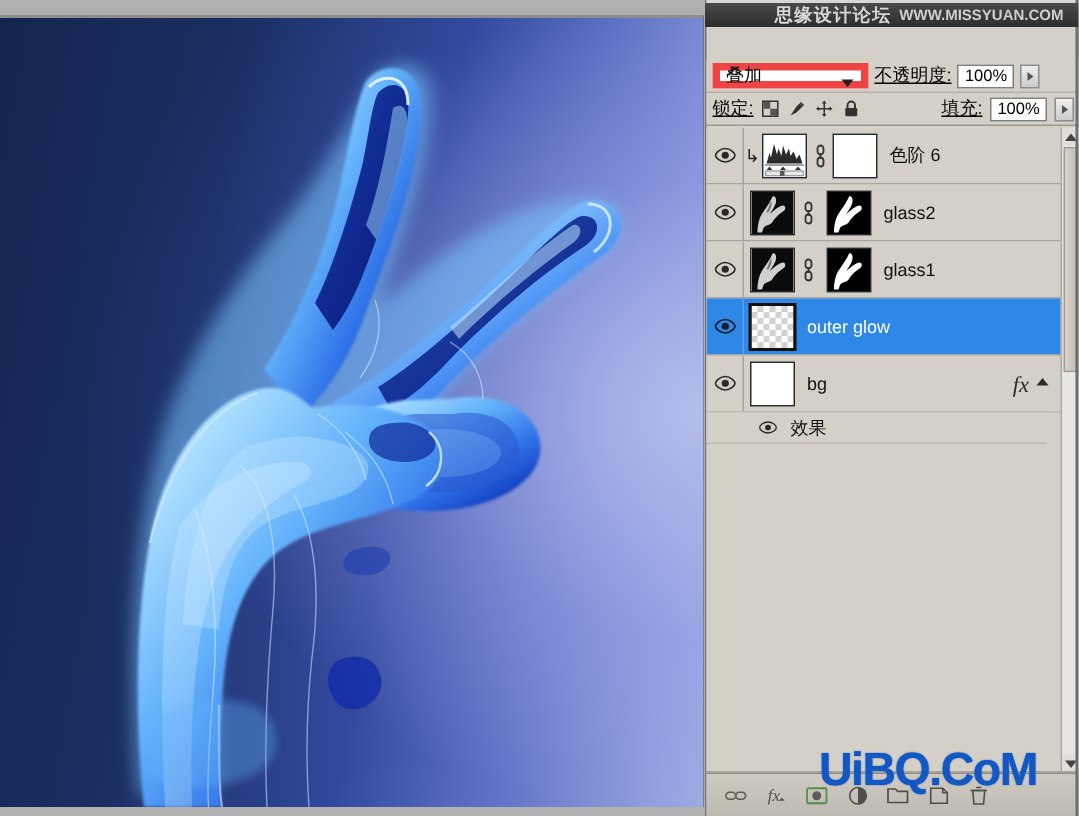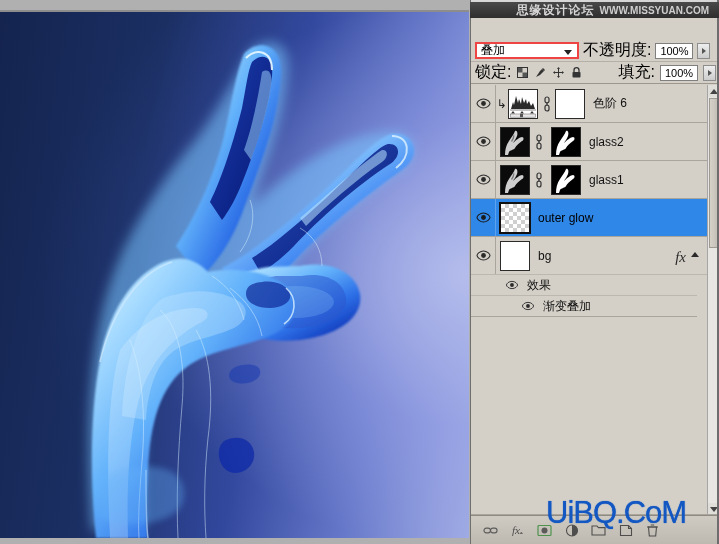--- a/index.html
+++ b/index.html
@@ -38,21 +38,21 @@
     position: absolute; left: 470px; top: 2px; width: 249px; height: 16px;
     display: flex; align-items: center; justify-content: flex-end;
     padding-right: 10px; gap: 5px;
     background: linear-gradient(180deg, #4a4a4a 0%, #3a3a3a 55%, #2e2e2e 100%);
     color: #c9c9c9; overflow: hidden;
   }
   #wm-top .cn { font-size: 12px; font-weight: bold; letter-spacing: 1px; color: #d6d6d6; }
   #wm-top .en { font-size: 10px; font-weight: bold; letter-spacing: 0px; color: #cfcfcf; }
   #wm-bottom {
     position: absolute; left: 546px; top: 495px;
-    font-size: 31px; font-weight: normal; letter-spacing: -1px;
+    font-size: 31px; font-weight: bold; letter-spacing: -1px;
     color: #1257c2; text-shadow: 0 0 1px #1257c2;
     pointer-events: none; z-index: 40;
   }
 
   
   #panel {
     position: absolute; left: 470px; top: 0; width: 249px; height: 544px;
     background: #d4d0c8;
     font-size: 11px; color: #000;
     border-left: 1px solid #6f6f6f;
@@ -106,30 +106,30 @@
   }
 
   
   #blend-row {
     position: absolute; left: 0; top: 40px; width: 249px; height: 22px;
     display: flex; align-items: center; padding: 0 4px; gap: 4px;
     background: #d4d0c8; border-bottom: 1px solid #b4b0a8;
   }
   .combo {
     position: relative; width: 104px; height: 17px;
-    background: #fff; border: 2px solid #ef4444;
+    background: #fff; border: 5px solid #ef4444;
     display: flex; align-items: center; padding-left: 4px;
     font-size: 12px; cursor: pointer;
   }
   .combo .arrow {
     position: absolute; right: 5px; top: 6px;
     width: 0; height: 0; border-left: 4px solid transparent; border-right: 4px solid transparent;
     border-top: 5px solid #222;
   }
-  .fieldlabel { font-size: 16px; white-space: nowrap; }
+  .fieldlabel { font-size: 12px; white-space: nowrap; text-decoration: underline; }
   .numfield {
     width: 38px; height: 16px; background: #fff; border: 1px solid #7f7f7f;
     font-size: 11px; display: flex; align-items: center; justify-content: center;
   }
   .spin {
     width: 13px; height: 16px; border: 1px solid #8d8d8d;
     background: linear-gradient(180deg,#eee,#ccc);
     display: flex; align-items: center; justify-content: center; cursor: pointer;
   }
   .spin .tri {
@@ -150,21 +150,21 @@
     position: absolute; left: 0; top: 85px; width: 249px; height: 430px;
     background: #d4d0c8; overflow: hidden;
   }
   .layer-row {
     position: relative; width: 237px; height: 38px;
     display: flex; align-items: center;
     border-bottom: 1px solid #a9a59d;
     background: #d4d0c8;
   }
   .layer-row.selected { background: #2f87e8; }
-  .layer-row.selected .layer-name { color: #000000; }
+  .layer-row.selected .layer-name { color: #ffffff; }
   .eye-cell {
     width: 25px; height: 100%; display: flex; align-items: center; justify-content: center;
     border-right: 1px solid #a9a59d; cursor: pointer;
   }
   .eye {
     width: 15px; height: 11px; position: relative;
   }
   .eye svg { display: block; }
   .thumb {
     width: 30px; height: 30px; margin-left: 4px;
@@ -547,29 +547,20 @@
       <div class="sub-row">
         <span class="sub-eye">
           <svg width="14" height="10" viewBox="0 0 15 11">
               <path d="M7.5 1.5 C11 1.5 13.6 4 13.6 5.5 C13.6 7 11 9.5 7.5 9.5 C4 9.5 1.4 7 1.4 5.5 C1.4 4 4 1.5 7.5 1.5 Z" fill="none" stroke="#2a2a2a" stroke-width="1"></path>
               <circle cx="7.5" cy="5.5" r="2.1" fill="#2a2a2a"></circle>
             </svg>
         </span>
         <span class="sub-label">效果</span>
       </div>
 
-      <div class="sub-row deep">
-        <span class="sub-eye indent2">
-          <svg width="14" height="10" viewBox="0 0 15 11">
-              <path d="M7.5 1.5 C11 1.5 13.6 4 13.6 5.5 C13.6 7 11 9.5 7.5 9.5 C4 9.5 1.4 7 1.4 5.5 C1.4 4 4 1.5 7.5 1.5 Z" fill="none" stroke="#2a2a2a" stroke-width="1"></path>
-              <circle cx="7.5" cy="5.5" r="2.1" fill="#2a2a2a"></circle>
-            </svg>
-        </span>
-        <span class="sub-label">渐变叠加</span>
-      </div>
 
 
     </div>
 
     <div id="panel-scroll">
       <div class="sb-up">
           <span class="arrow-up"></span>
         </div>
       <div class="sb-thumb"></div>
       <div class="sb-down">

